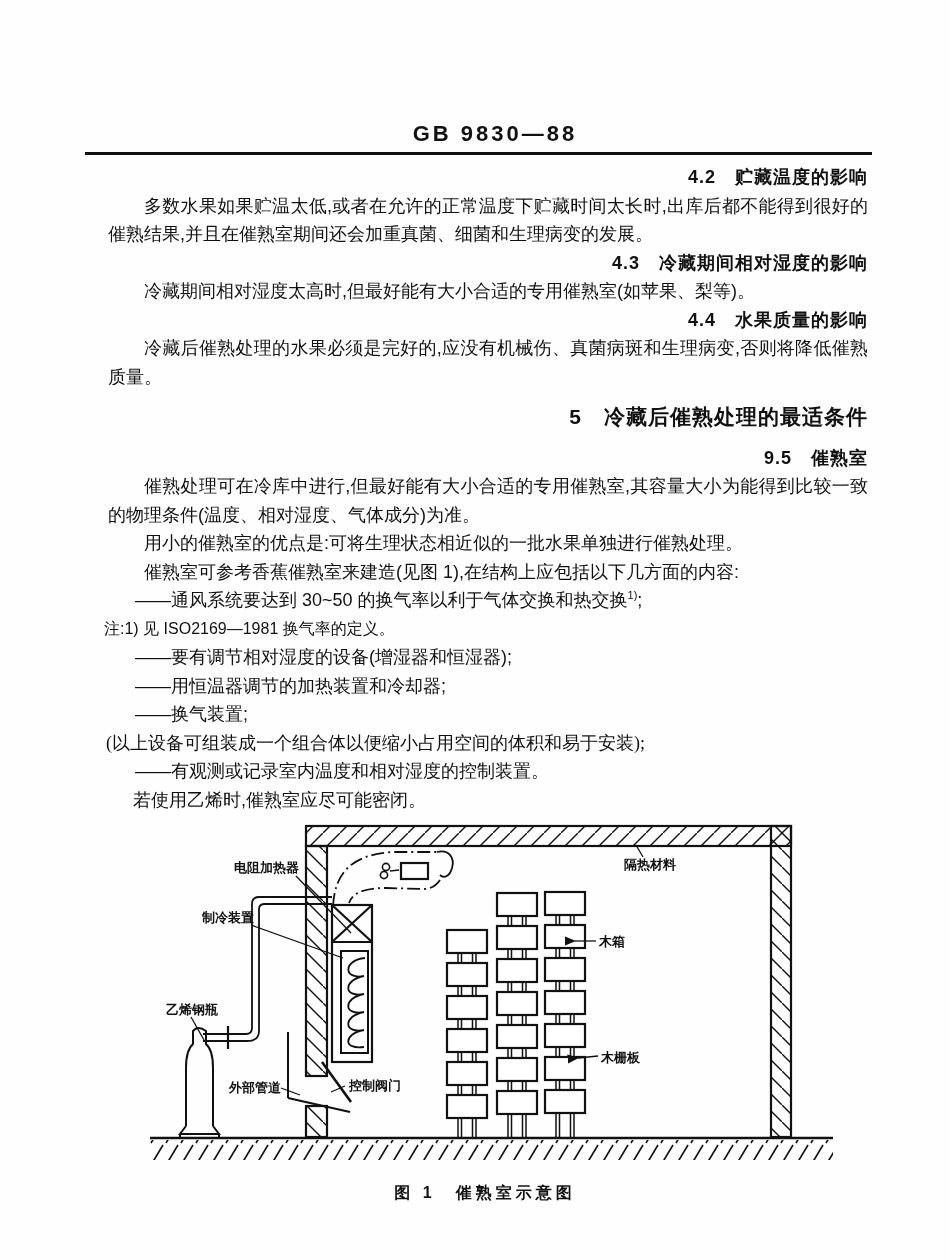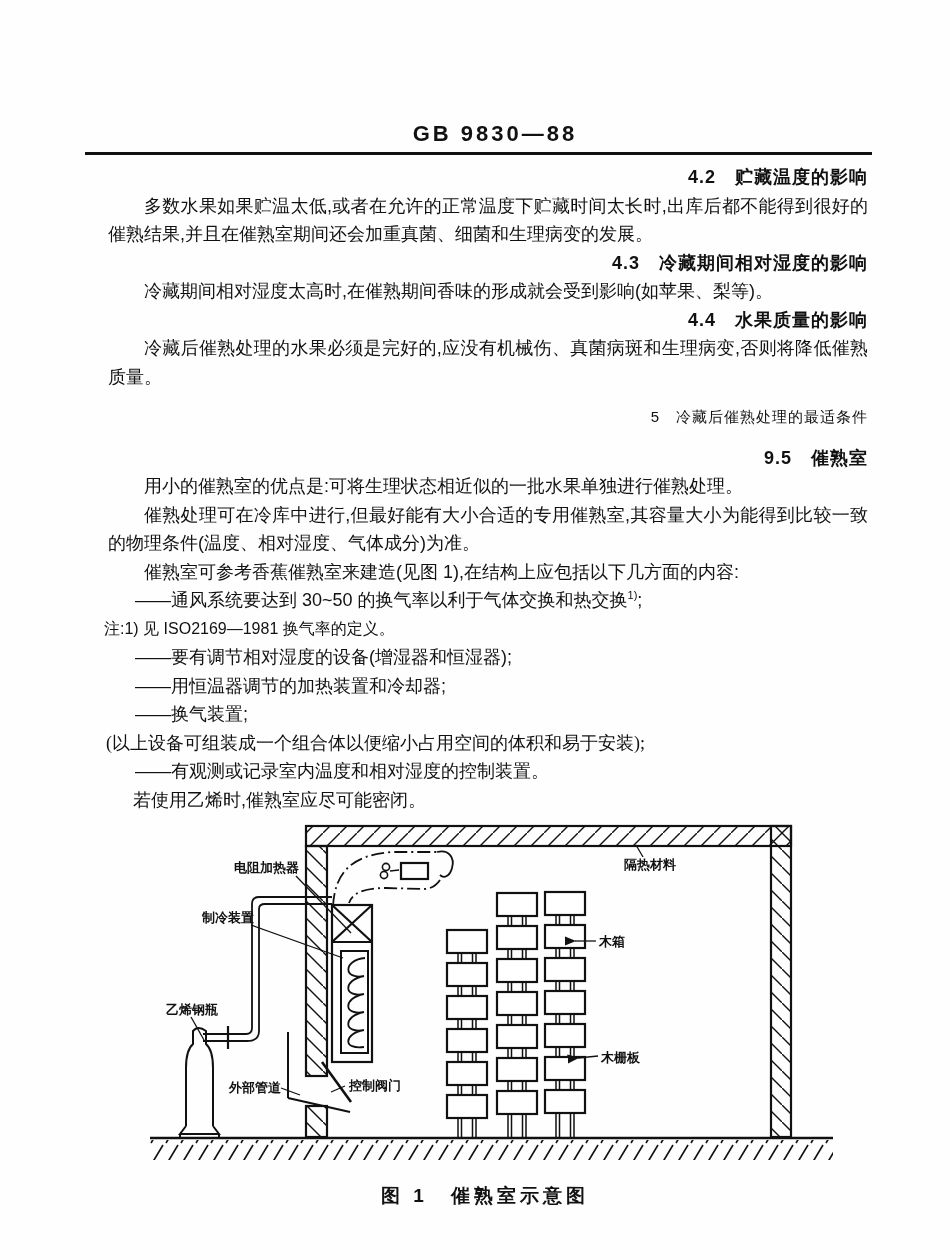--- a/index.html
+++ b/index.html
@@ -19,54 +19,54 @@
   .header-rule{
     position:absolute;top:152px;left:85px;width:787px;height:3px;
     background:#111;
   }
   .text-block{
     position:absolute;top:163px;left:108px;width:760px;
     font-size:18px;line-height:28.5px;
   }
   .text-block p{margin:0;}
   .sec-h{font-weight:600;letter-spacing:1px;text-align:right;}
-  .sec-h5{font-weight:400;font-size:15px;margin:12px 0 12px 0 !important;letter-spacing:1px;}
+  .sec-h5{font-weight:700;font-size:21px;margin:12px 0 12px 0 !important;letter-spacing:1px;}
   .body-p{text-indent:2em;text-align:justify;}
   .dash-item{margin-left:27px !important;}
   .note-line{font-size:16px;margin-left:-4px !important;}
   .paren-line{margin-left:-2px !important;font-family:Liberation Serif, serif;}
   .last-line{margin-left:25px !important;}
   sup{font-size:11px;line-height:0;}
   .diagram{position:absolute;top:818px;left:0;}
   .fig-caption{
     position:absolute;top:1183px;left:0;width:950px;
     text-align:center;padding-left:20px;box-sizing:border-box;
-    font-size:19px;font-weight:700;letter-spacing:4px;
+    font-size:16px;font-weight:700;letter-spacing:4px;
   }
   svg text{font-family:"Liberation Sans","DejaVu Sans",sans-serif;font-size:13px;font-weight:600;fill:#111;}
 </style>
 </head>
 <body>
 
 <div class="page">
 
   <div class="std-header">GB 9830—88</div>
   <div class="header-rule"></div>
 
   <div class="text-block">
     <p class="sec-h">4.2　贮藏温度的影响</p>
     <p class="body-p">多数水果如果贮温太低,或者在允许的正常温度下贮藏时间太长时,出库后都不能得到很好的催熟结果,并且在催熟室期间还会加重真菌、细菌和生理病变的发展。</p>
     <p class="sec-h">4.3　冷藏期间相对湿度的影响</p>
-    <p class="body-p">冷藏期间相对湿度太高时,在催熟期间香味的形成就会受到影响(如苹果、梨等)。</p>
+    <p class="body-p">冷藏期间相对湿度太高时,但最好能有大小合适的专用催熟室(如苹果、梨等)。</p>
     <p class="sec-h">4.4　水果质量的影响</p>
     <p class="body-p">冷藏后催熟处理的水果必须是完好的,应没有机械伤、真菌病斑和生理病变,否则将降低催熟质量。</p>
     <p class="sec-h sec-h5">5　冷藏后催熟处理的最适条件</p>
     <p class="sec-h">9.5　催熟室</p>
+    <p class="body-p">催熟处理可在冷库中进行,但最好能有大小合适的专用催熟室,其容量大小为能得到比较一致的物理条件(温度、相对湿度、气体成分)为准。</p>
     <p class="body-p">用小的催熟室的优点是:可将生理状态相近似的一批水果单独进行催熟处理。</p>
-    <p class="body-p">催熟处理可在冷库中进行,但最好能有大小合适的专用催熟室,其容量大小为能得到比较一致的物理条件(温度、相对湿度、气体成分)为准。</p>
     <p class="body-p">催熟室可参考香蕉催熟室来建造(见图 1),在结构上应包括以下几方面的内容:</p>
     <p class="dash-item"><span>——通风系统要达到 30~50 的换气率以利于气体交换和热交换</span><sup>1)</sup><span>;</span></p>
     <p class="note-line">注:1) 见 ISO2169—1981 换气率的定义。</p>
     <p class="dash-item">——要有调节相对湿度的设备(增湿器和恒湿器);</p>
     <p class="dash-item">——用恒温器调节的加热装置和冷却器;</p>
     <p class="dash-item">——换气装置;</p>
     <p class="paren-line">(以上设备可组装成一个组合体以便缩小占用空间的体积和易于安装);</p>
     <p class="dash-item">——有观测或记录室内温度和相对湿度的控制装置。</p>
     <p class="last-line">若使用乙烯时,催熟室应尽可能密闭。</p>
   </div>

